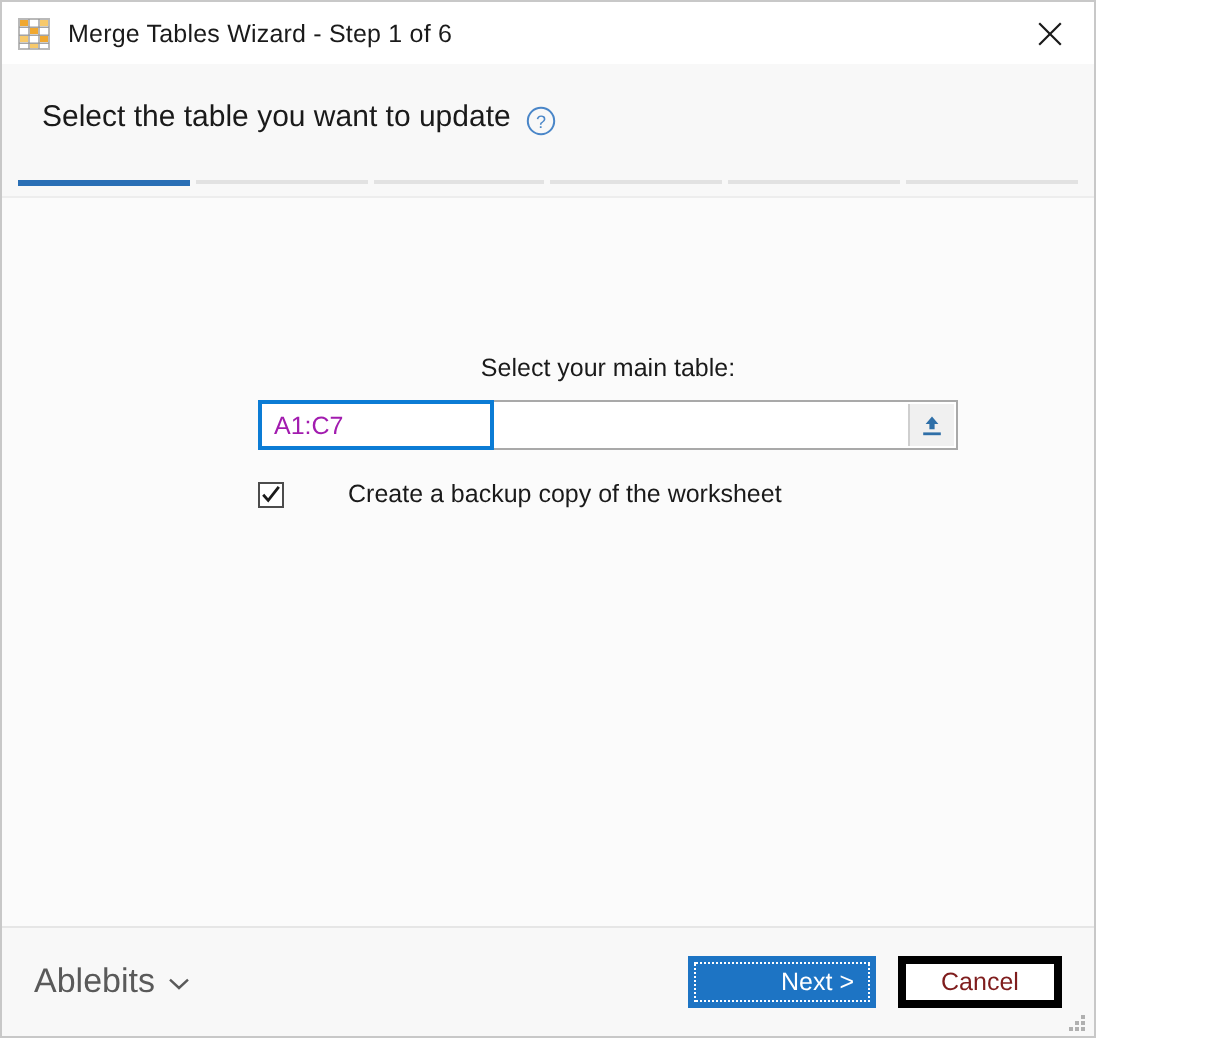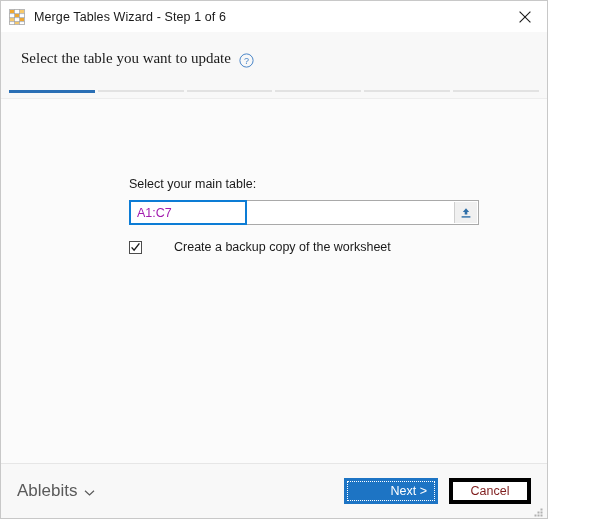--- a/index.html
+++ b/index.html
@@ -69,21 +69,20 @@
   .header-inner {
     height: 52px;
     display: flex;
     align-items: center;
     padding-left: 20px;
   }
   .header-title {
     font-size: 15px;
     color: #1a1a1a;
     white-space: nowrap;
-    font-family: Liberation Serif, serif;
   }
   .help-icon {
     margin-left: 8px;
     width: 15px;
     height: 15px;
     display: inline-block;
     position: relative;
     top: 2px;
     cursor: default;
   }
@@ -121,20 +120,21 @@
     position: absolute;
     left: 128px;
     top: 78px;
     width: 350px;
   }
   .field-label {
     font-size: 12.5px;
     color: #1a1a1a;
     margin-bottom: 9px;
     display: block;
+    text-align: center;
   }
   .range-field {
     display: flex;
     align-items: stretch;
     height: 25px;
     box-sizing: border-box;
     border: 1px solid #a9a9a9;
     background: #ffffff;
     width: 350px;
   }

